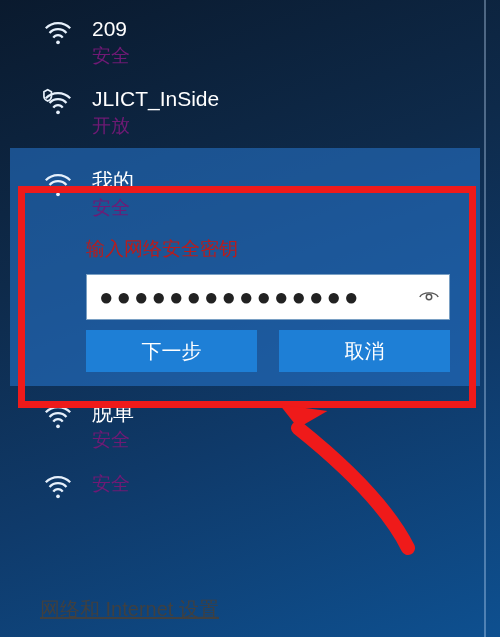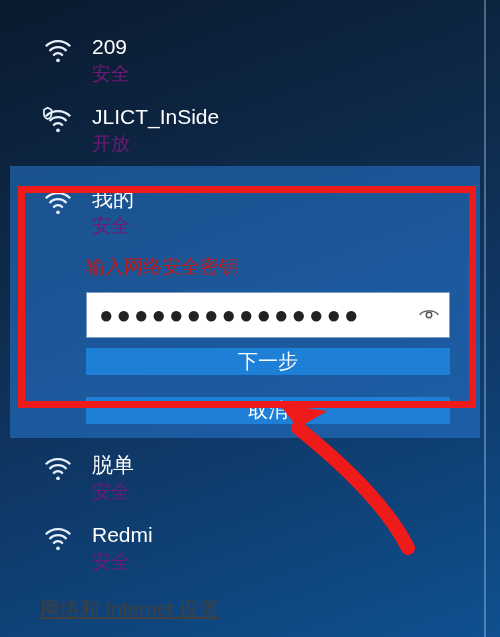--- a/index.html
+++ b/index.html
@@ -3,21 +3,21 @@
 <meta charset="utf-8">
 <style>
   * { margin: 0; padding: 0; box-sizing: border-box; }
   html, body { width: 500px; height: 637px; overflow: hidden; }
   body {
     font-family: "Segoe UI", "Microsoft YaHei", sans-serif;
     background: linear-gradient(160deg, #0a1a2e 0%, #0e2a4a 35%, #0f3a6a 65%, #0e5090 100%);
     position: relative;
     color: #fff;
   }
-  .flyout { width: 490px; height: 637px; position: relative; padding-top: 24px; }
+  .flyout { width: 490px; height: 637px; position: relative; padding-top: 6px; }
   .net-item { display: flex; align-items: flex-start; padding: 8px 0 8px 40px; }
   .net-icon { width: 36px; height: 36px; margin-right: 16px; display: flex; align-items: center; justify-content: center; flex-shrink: 0; }
   .net-text { display: flex; flex-direction: column; line-height: 1.25; padding-top: 2px; }
   .net-name { font-size: 21px; color: #ffffff; font-weight: 400; }
   .net-status { font-size: 19px; color: #701a75; margin-top: 2px; }
   .selected-block { background: rgba(40, 120, 210, 0.55); margin: 2px 10px 4px 10px; padding: 10px 0 14px 0; }
   .selected-block .net-item { padding-left: 30px; }
   .connect-panel { padding: 8px 30px 0 76px; }
   .panel-label { font-size: 19px; color: #b91c1c; margin-bottom: 12px; }
   .pw-wrap { position: relative; }
@@ -25,21 +25,21 @@
     width: 100%; height: 46px; background: #ffffff; border: 1px solid #7aa0c4;
     font-size: 24px; letter-spacing: 3px; padding: 0 44px 0 12px; color: #222;
     font-family: inherit;
   }
   .pw-input::placeholder { color: #000; }
   .eye-btn {
     position: absolute; right: 6px; top: 50%; transform: translateY(-50%);
     width: 30px; height: 30px; display: flex; align-items: center; justify-content: center;
     cursor: pointer; background: transparent; border: none;
   }
-  .btn-row { display: flex; gap: 22px; margin-top: 10px; flex-direction: column; }
+  .btn-row { display: flex; gap: 22px; margin-top: 10px; }
   .action-btn {
     flex: 1; height: 42px; background: #1e7fd6; border: none; color: #ffffff;
     font-size: 20px; font-family: inherit; cursor: pointer; display: flex;
     align-items: center; justify-content: center;
   }
   .settings-link {
     position: absolute; left: 40px; bottom: 14px; font-size: 20px;
     color: #404040; text-decoration: underline; cursor: pointer;
   }
   .right-rule { position: absolute; right: 4px; top: 0; bottom: 0; width: 2px; background: rgba(200,225,255,0.35); }
@@ -142,21 +142,20 @@
   <div class="net-item">
     <span class="net-icon">
       <svg class="wifi-svg" viewBox="0 0 32 32" width="30" height="30" fill="none" stroke-width="2.4">
         <path d="M3 12 A18 18 0 0 1 29 12"></path>
           <path d="M7 17 A12 12 0 0 1 25 17"></path>
           <path d="M11 22 A6 6 0 0 1 21 22"></path>
           <circle class="dot" cx="16" cy="27" r="2"></circle>
       </svg>
     </span>
     <div class="net-text">
-      <span class="net-name">Redmi</span>
       <span class="net-status">安全</span>
     </div>
   </div>
 
   <a class="settings-link">网络和 Internet 设置</a>
 
   <div class="right-rule"></div>
 
   <div class="anno-box"></div>
   <svg class="anno-arrow" width="180" height="160">

